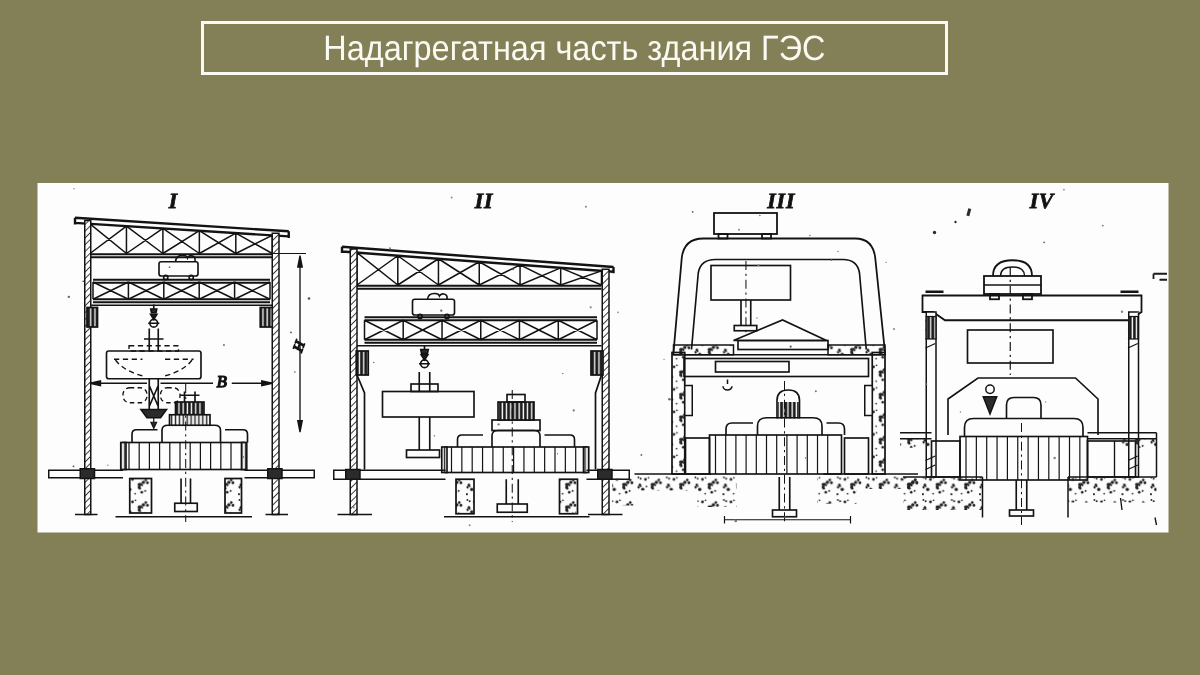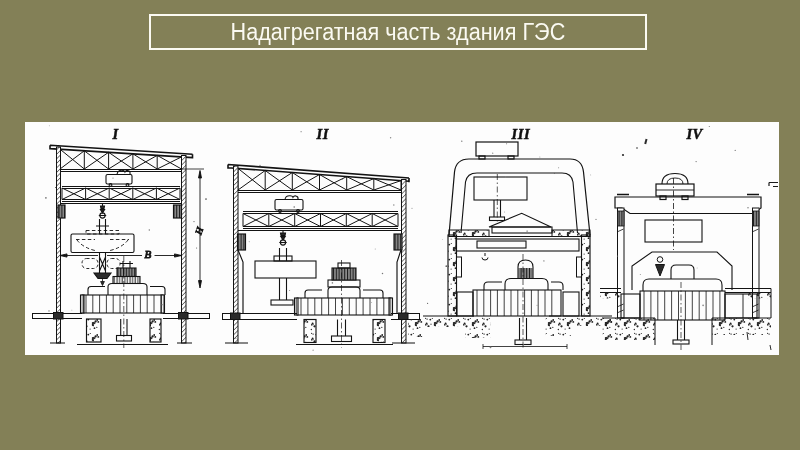--- a/index.html
+++ b/index.html
@@ -3,21 +3,21 @@
 <meta charset="utf-8">
 <style>
 html,body{margin:0;padding:0;}
 body{width:800px;height:450px;position:relative;overflow:hidden;font-family:"Liberation Sans",sans-serif;}
 </style>
 </head>
 <body>
 
 <div style="position:absolute;left:0;top:0;width:800px;height:450px;background:#838057;"></div>
 
-<div style="position:absolute;left:149px;top:14px;width:498px;height:36px;border:2.3px solid #fbfaf2;box-sizing:border-box;display:flex;align-items:center;justify-content:center;">
+<div style="position:absolute;left:134px;top:14px;width:498px;height:36px;border:2.3px solid #fbfaf2;box-sizing:border-box;display:flex;align-items:center;justify-content:center;">
 
 <span style="color:#fbfaf2;font-size:23.5px;font-family:'Liberation Sans',sans-serif;white-space:nowrap;display:inline-block;transform:scaleX(0.92);">Надагрегатная часть здания ГЭС</span>
 </div>
 
 <div style="position:absolute;left:25px;top:122px;width:754px;height:233px;background:#fdfdfd;"></div>
 
 <svg style="position:absolute;left:25px;top:122px;filter:blur(0.3px);" width="754" height="233" viewBox="0 0 754 233">
 <defs>
 <pattern id="stip" width="19" height="15" patternUnits="userSpaceOnUse">
 <circle cx="6.3" cy="2.6" r="0.92" fill="#222"></circle>

